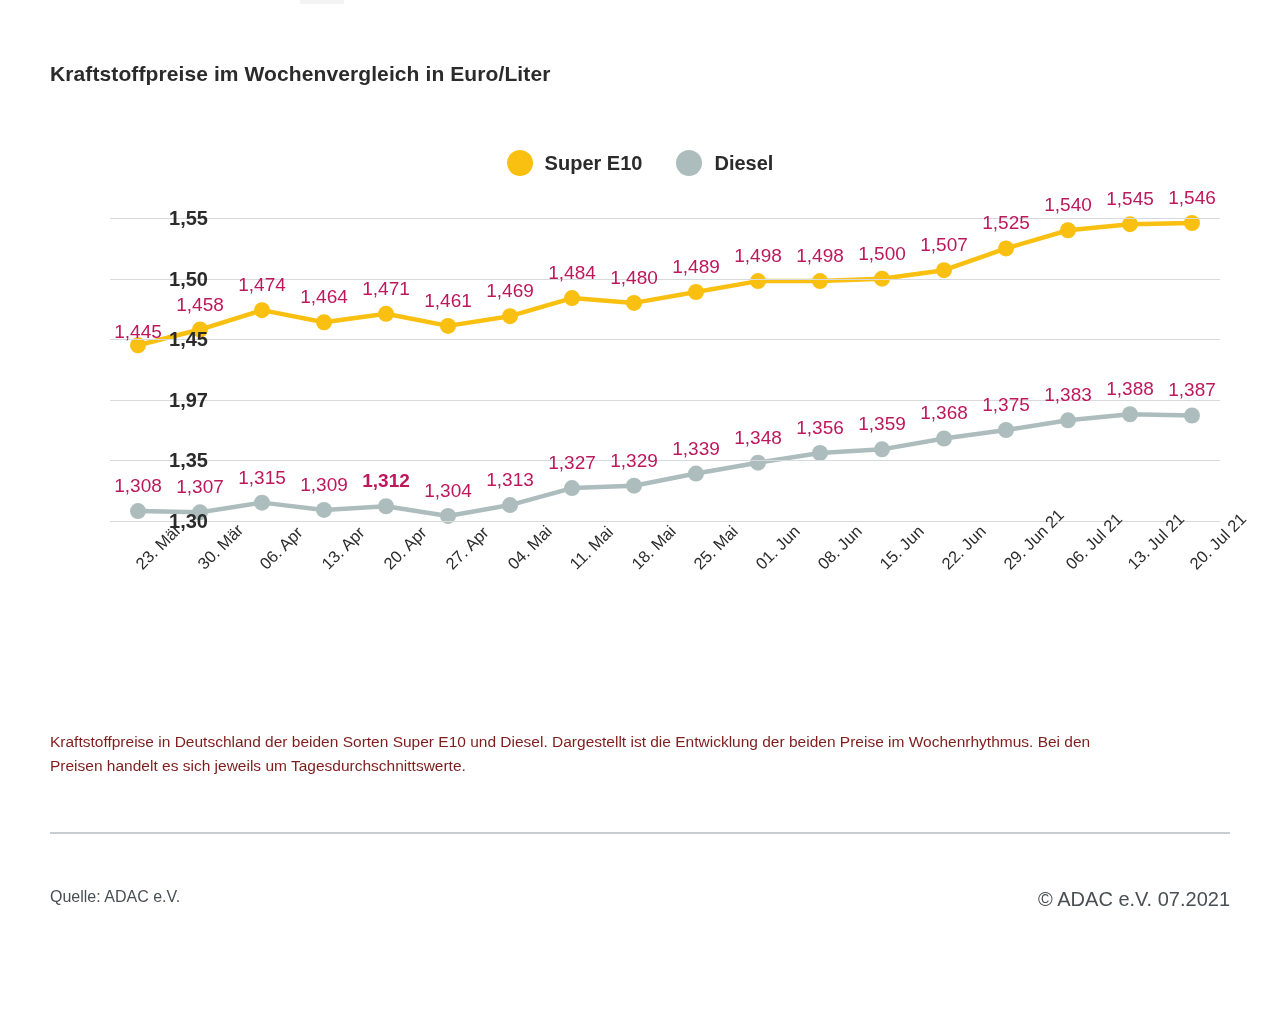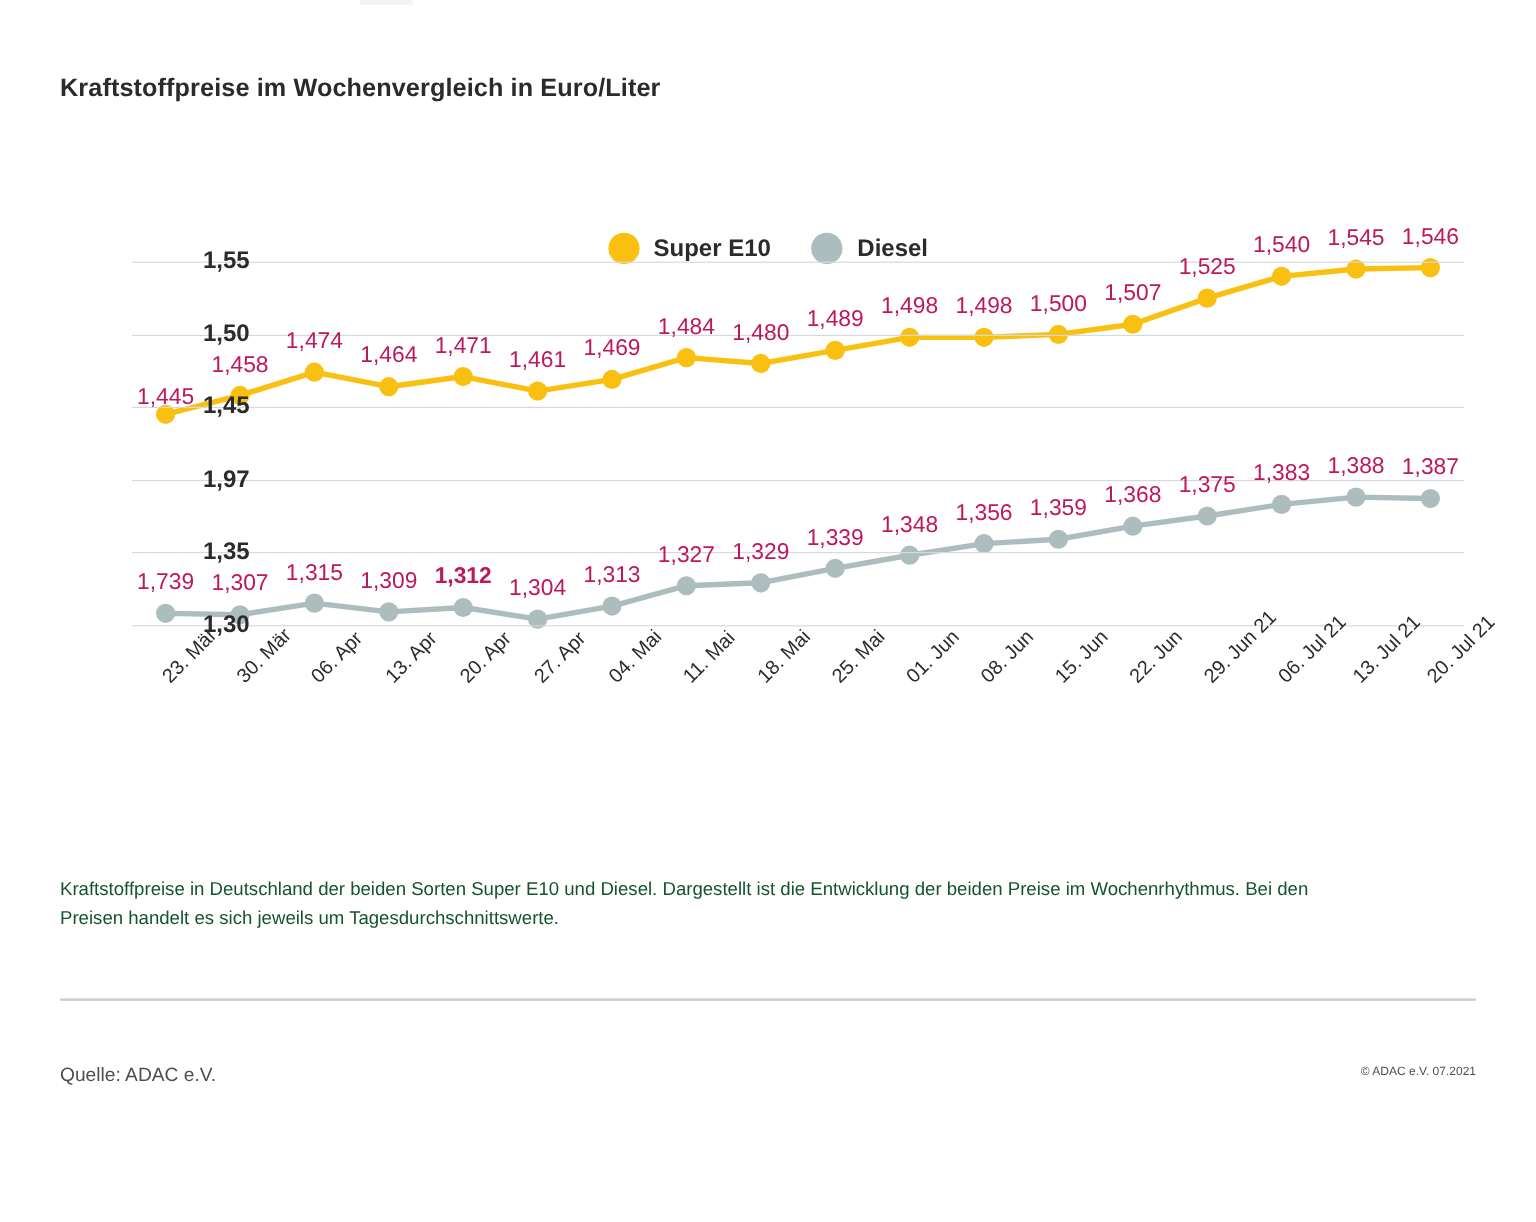--- a/index.html
+++ b/index.html
@@ -31,21 +31,20 @@
   
   .legend {
     position: absolute;
     left: 0;
     right: 0;
     top: 150px;
     display: flex;
     justify-content: center;
     align-items: center;
     gap: 34px;
-    margin-top: 44px;
   }
   .legend-item {
     display: flex;
     align-items: center;
     gap: 12px;
   }
   .legend-dot {
     width: 26px;
     height: 26px;
     border-radius: 50%;
@@ -112,42 +111,42 @@
     transform-origin: left top;
     transform: rotate(-45deg);
   }
   .caption {
     position: absolute;
     left: 50px;
     top: 730px;
     width: 1080px;
     font-size: 15.5px;
     line-height: 1.55;
-    color: #14532d;
+    color: #7f1d1d;
   }
   .divider {
     position: absolute;
     left: 50px;
     top: 832px;
     width: 1180px;
     height: 2px;
     background: #c8cdd1;
   }
   .source {
     position: absolute;
     left: 50px;
     top: 888px;
     font-size: 16px;
     color: #4a4f54;
   }
   .copyright {
     position: absolute;
     right: 50px;
     top: 888px;
-    font-size: 10px;
+    font-size: 20px;
     color: #4a4f54;
   }
   .topnotch {
     position: absolute;
     left: 300px;
     top: 0;
     width: 44px;
     height: 4px;
     background: #f4f4f4;
   }
@@ -236,21 +235,21 @@
       <div class="pt-label" style="left: 524px; top: 88.8947px;">1,480</div>
       <div class="pt-label" style="left: 586px; top: 78px;">1,489</div>
       <div class="pt-label" style="left: 648px; top: 67.1053px;">1,498</div>
       <div class="pt-label" style="left: 710px; top: 67.1053px;">1,498</div>
       <div class="pt-label" style="left: 772px; top: 64.6842px;">1,500</div>
       <div class="pt-label" style="left: 834px; top: 56.2105px;">1,507</div>
       <div class="pt-label" style="left: 896px; top: 34.4211px;">1,525</div>
       <div class="pt-label" style="left: 958px; top: 16.2632px;">1,540</div>
       <div class="pt-label" style="left: 1020px; top: 10.2105px;">1,545</div>
       <div class="pt-label" style="left: 1082px; top: 9px;">1,546</div>
-      <div class="pt-label" style="left: 28px; top: 297.105px;">1,739</div>
+      <div class="pt-label" style="left: 28px; top: 297.105px;">1,308</div>
       <div class="pt-label" style="left: 90px; top: 298.316px;">1,307</div>
       <div class="pt-label" style="left: 152px; top: 288.632px;">1,315</div>
       <div class="pt-label" style="left: 214px; top: 295.895px;">1,309</div>
       <div class="pt-label" style="left: 276px; top: 292.263px; font-weight: bold;">1,312</div>
       <div class="pt-label" style="left: 338px; top: 301.947px;">1,304</div>
       <div class="pt-label" style="left: 400px; top: 291.053px;">1,313</div>
       <div class="pt-label" style="left: 462px; top: 274.105px;">1,327</div>
       <div class="pt-label" style="left: 524px; top: 271.684px;">1,329</div>
       <div class="pt-label" style="left: 586px; top: 259.579px;">1,339</div>
       <div class="pt-label" style="left: 648px; top: 248.684px;">1,348</div>

